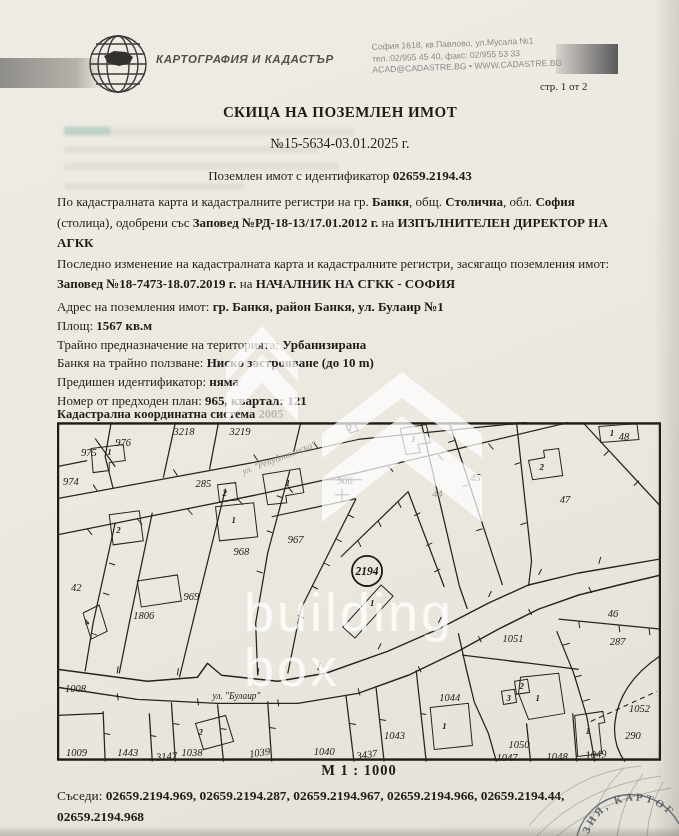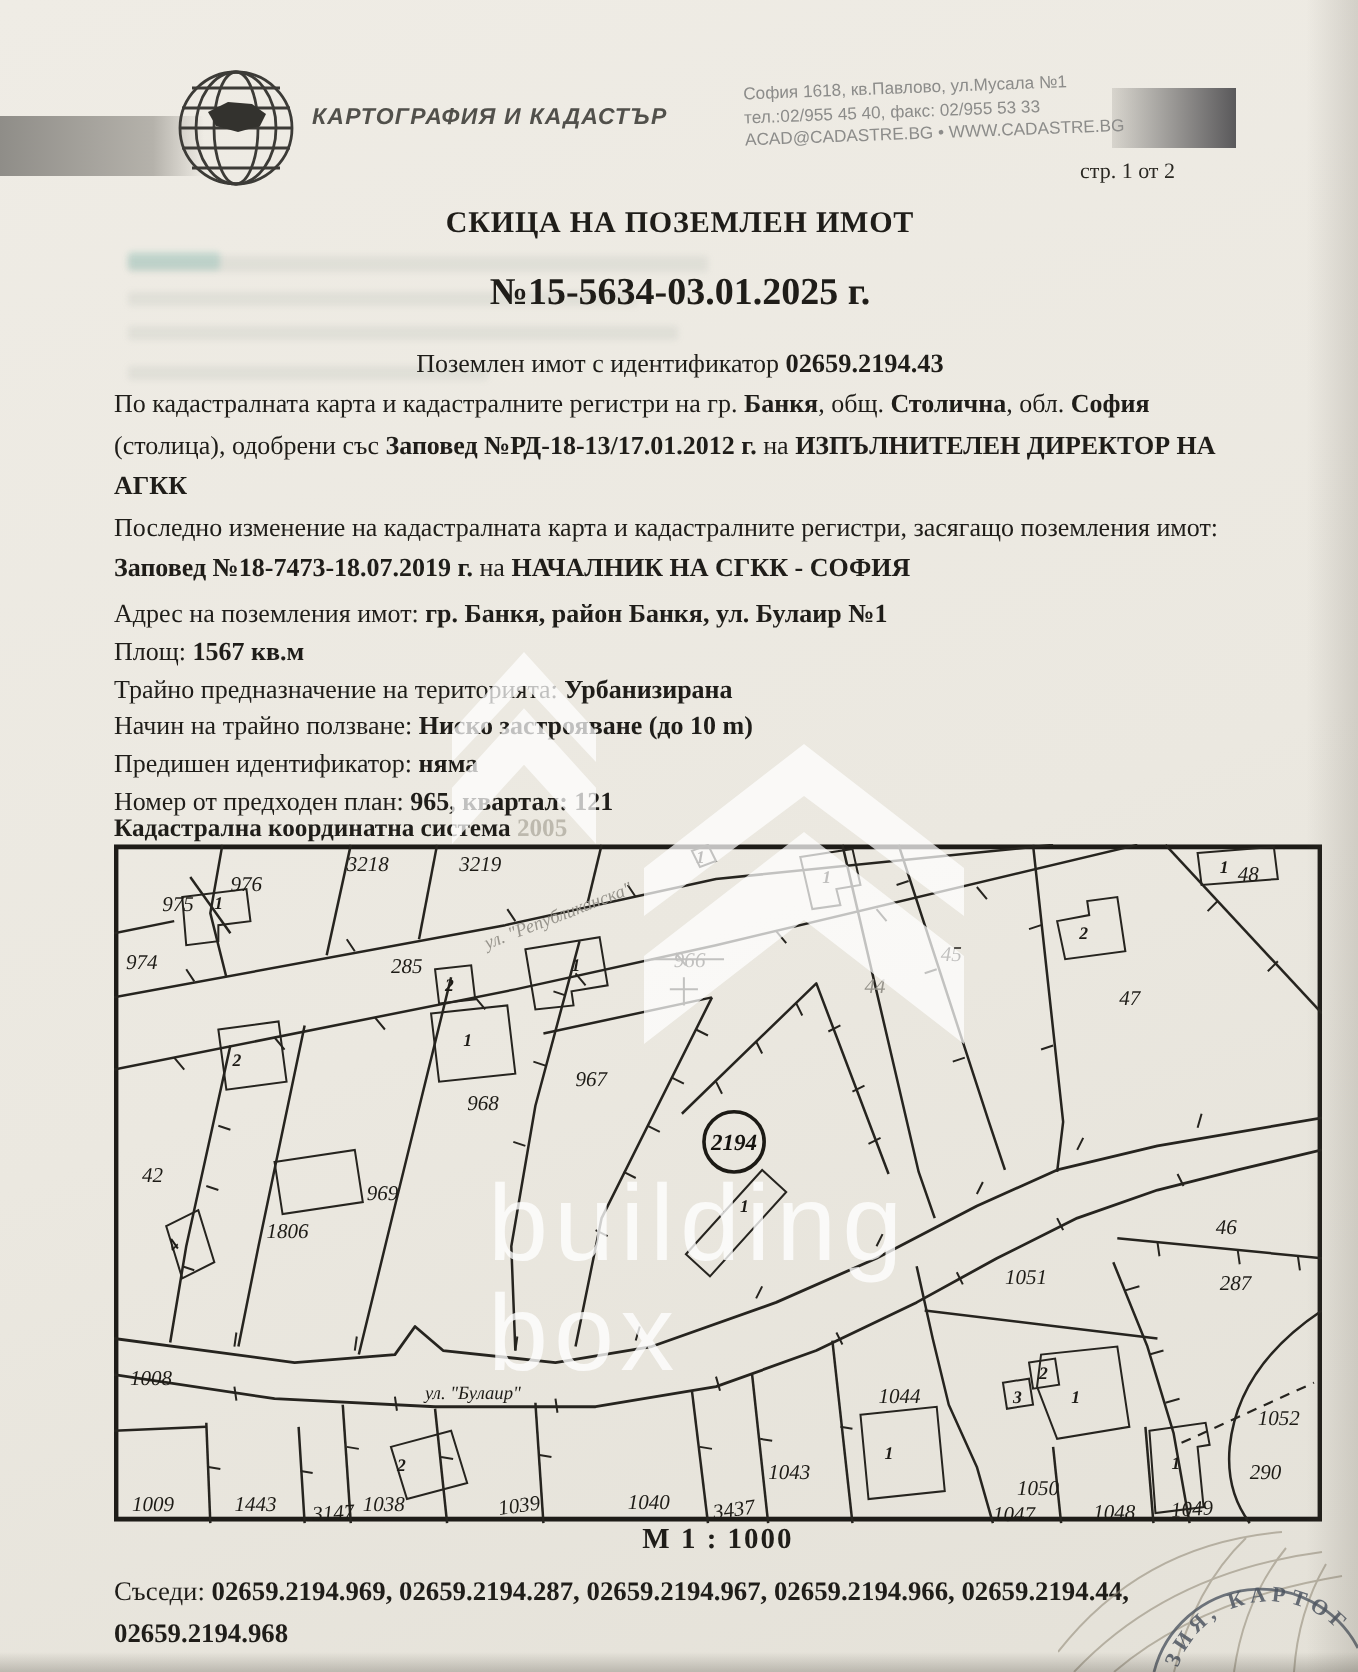--- a/index.html
+++ b/index.html
@@ -17,21 +17,21 @@
     background:linear-gradient(to right,rgba(150,147,140,.25),#5a595b);}
   .globe{position:absolute;left:86px;top:32px;}
   .agency{position:absolute;left:156px;top:52px;font-family:"Liberation Sans",sans-serif;
     font-weight:bold;font-style:italic;font-size:11.5px;line-height:15px;color:#51504b;letter-spacing:.6px;}
   .contact{position:absolute;left:372px;top:38px;width:195px;font-family:"Liberation Sans",sans-serif;
     font-size:8.6px;line-height:11.5px;color:#8c8c8a;transform:rotate(-2.2deg);}
   .pagenum{position:absolute;left:540px;top:80px;font-size:11px;color:#2a2822;}
   
   .titleblock{position:absolute;left:57px;top:104px;width:566px;text-align:center;}
   .t1{font-weight:bold;font-size:15px;letter-spacing:.4px;}
-  .t2{font-weight:bold;font-size:19px;margin-top:15px;}
+  .t2{font-weight:normal;font-size:14px;margin-top:15px;}
   .t3{font-size:13px;margin-top:16px;}
   .t3 b{font-size:13.2px;margin-top:23px;}
   
   .details{position:absolute;left:57px;top:192px;width:568px;font-size:13px;}
   .details p{margin:0;line-height:20.6px;}
   .rows{margin-top:3px;}
   .row{line-height:18.8px;}
   b,.b{font-weight:bold;}
   .coordline{position:absolute;left:57px;top:407px;font-size:12.6px;font-weight:bold;}
   .coordline .faint{color:#bdb9ae;}
@@ -99,21 +99,21 @@
     <div class="t3"><span>Поземлен имот с идентификатор </span><b>02659.2194.43</b></div>
   </div>
 
   <div class="details">
     <p><span>По кадастралната карта и кадастралните регистри на гр. </span><b>Банкя</b><span>, общ. </span><b>Столична</b><span>, обл. </span><b>София</b><span> (столица), одобрени със </span><b>Заповед №РД-18-13/17.01.2012 г.</b><span> на </span><b>ИЗПЪЛНИТЕЛЕН ДИРЕКТОР НА АГКК</b></p>
     <p><span>Последно изменение на кадастралната карта и кадастралните регистри, засягащо поземления имот: </span><b>Заповед №18-7473-18.07.2019 г.</b><span> на </span><b>НАЧАЛНИК НА СГКК - СОФИЯ</b></p>
     <div class="rows">
       <div class="row"><span>Адрес на поземления имот: </span><b>гр. Банкя, район Банкя, ул. Булаир №1</b></div>
       <div class="row"><span>Площ: </span><b>1567 кв.м</b></div>
       <div class="row"><span>Трайно предназначение на територията: </span><b>Урбанизирана</b></div>
-      <div class="row"><span>Начин на трайно ползване: </span><b>Ниско застрояване (до 10 m)</b></div>
+      <div class="row"><span>Банкя на трайно ползване: </span><b>Ниско застрояване (до 10 m)</b></div>
       <div class="row"><span>Предишен идентификатор: </span><b>няма</b></div>
       <div class="row"><span>Номер от предходен план: </span><b>965, квартал: 121</b></div>
     </div>
   </div>
 
   <div class="coordline"><span>Кадастрална координатна система </span><span class="faint">2005</span></div>
 
   <div class="mapwrap">
     <svg class="mapsvg" width="604" height="340" viewBox="0 0 602 338">
       <rect class="border" x="1" y="1" width="600" height="335"></rect>

